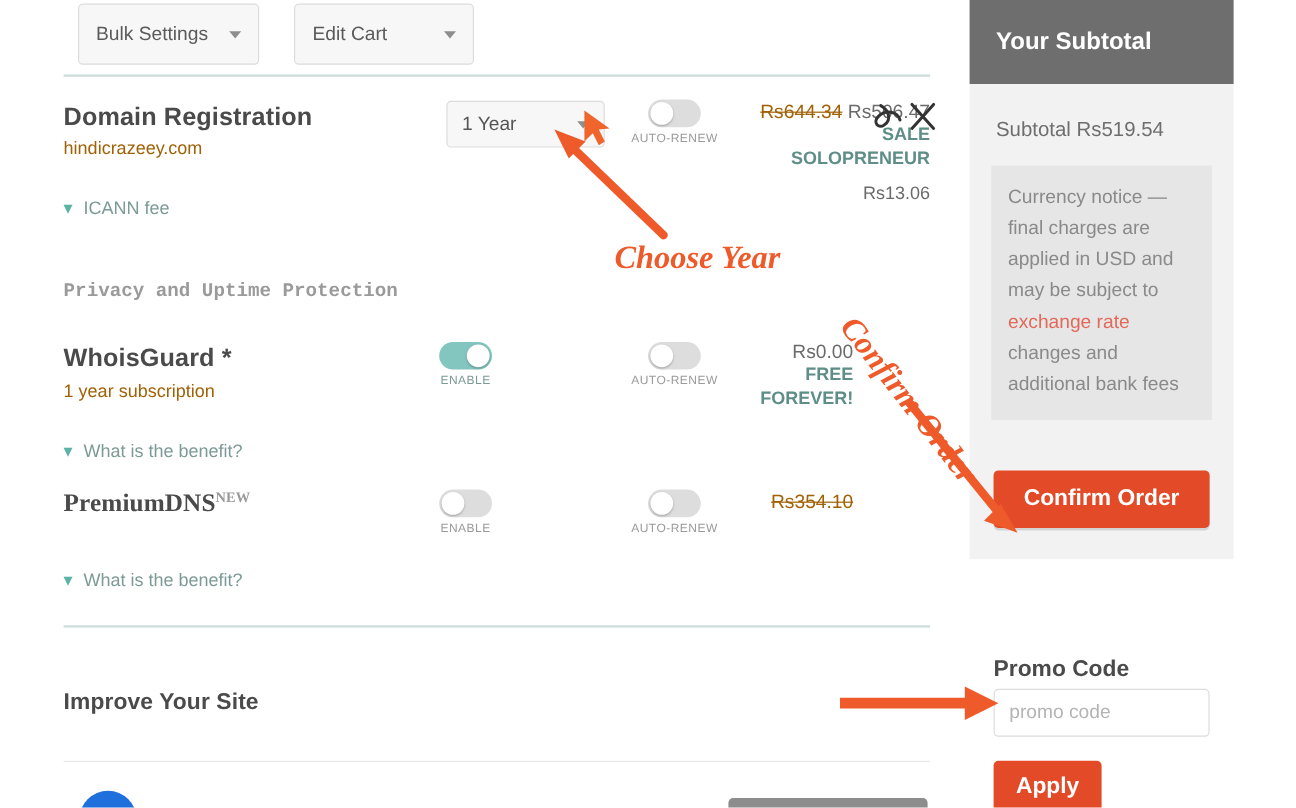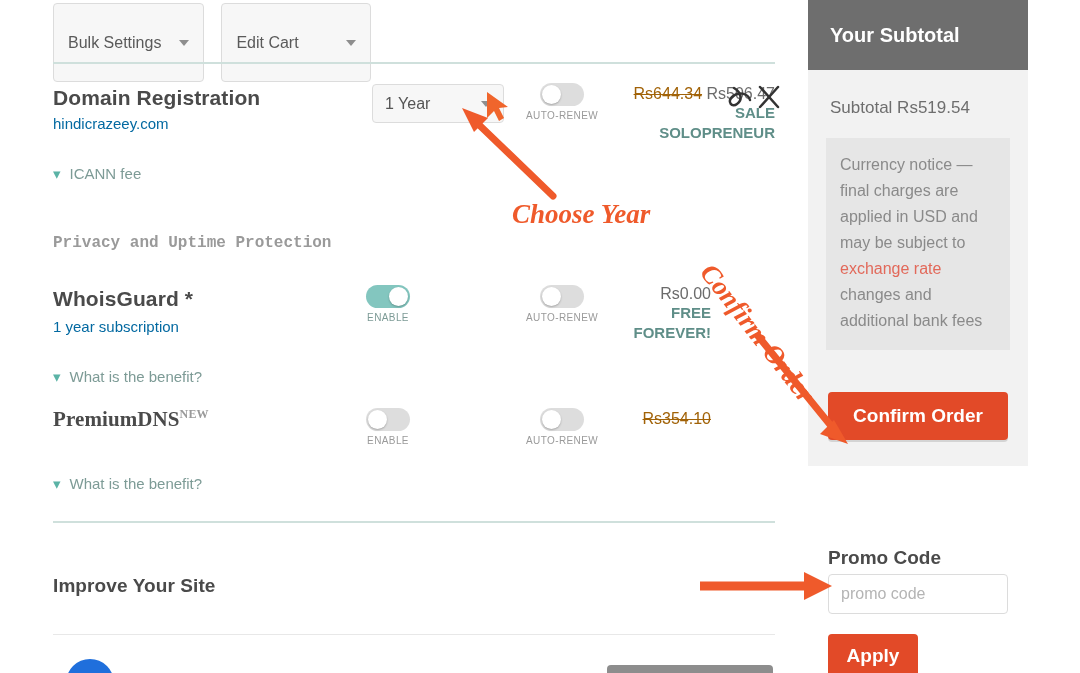--- a/index.html
+++ b/index.html
@@ -12,38 +12,38 @@
     position:relative;
   }
   .page{position:relative;width:1080px;height:673px;}
 
   
   .left{position:absolute;left:0;top:0;width:800px;height:673px;background:#fff;}
 
   .toolbar{position:absolute;left:53px;top:3px;display:flex;gap:17px;}
   .tb-btn{
     background:#f7f7f7;border:1px solid #dcdcdc;border-radius:4px;
-    height:41px;min-width:120px;padding:18px 14px;
+    height:41px;min-width:120px;padding:4px 14px;
     display:flex;align-items:center;justify-content:space-between;
-    font-size:16px;color:#5a5a5a;cursor:pointer;
+    font-size:16px;color:#5a5a5a;cursor:pointer;margin-left:12px;
   }
   .tb-btn .lbl{padding-right:18px;}
   .caret{
     width:0;height:0;border-left:5px solid transparent;border-right:5px solid transparent;
     border-top:6px solid #8e8e8e;display:inline-block;
   }
 
   .divider{position:absolute;left:53px;width:722px;height:2px;background:#cfe0dc;}
   .divider.d1{top:62px;}
   .divider.d2{top:521px;}
   .hr-light{position:absolute;left:53px;width:722px;height:1px;background:#e8e8e8;top:634px;}
 
   
   .row-title{position:absolute;font-size:21px;font-weight:bold;color:#4a4a4a;letter-spacing:.1px;}
-  .row-sub{position:absolute;font-size:15px;color:#0369a1;}
+  .row-sub{position:absolute;font-size:15px;color:#a16207;}
   .section-label{position:absolute;font-size:16px;font-weight:bold;color:#9a9a9a;}
 
   .benefit{position:absolute;display:flex;align-items:center;gap:9px;cursor:pointer;}
   .benefit .chev{color:#5bb3a6;font-size:15px;line-height:1;}
   .benefit .btxt{font-size:15px;color:#7d9b96;}
 
   
   .year-select{
     position:absolute;left:372px;top:84px;width:132px;height:39px;
     background:#f7f7f7;border:1px solid #dcdcdc;border-radius:4px;
@@ -148,20 +148,21 @@
       <div class="tg-label">AUTO-RENEW</div>
     </div>
 
     <div class="price-block" style="left:600px;top:85px;width:175px;">
       <div>
         <span class="price-old">Rs644.34</span>
         <span class="price-new">Rs506.47</span>
       </div>
       <div class="price-tag">SALE</div>
       <div class="price-tag">SOLOPRENEUR</div>
+      <div class="price-small" style="margin-top:10px;">Rs13.06</div>
     </div>
 
     <div class="section-label" style="left:53px;top:234px;font-family:Liberation Mono, monospace;">Privacy and Uptime Protection</div>
 
     <div class="row-title" style="left:53px;top:287px;">WhoisGuard *</div>
     <div class="row-sub" style="left:53px;top:318px;">1 year subscription</div>
     <div class="benefit" style="left:53px;top:368px;">
       <span class="chev">▾</span>
       <span class="btxt">What is the benefit?</span>
     </div>

